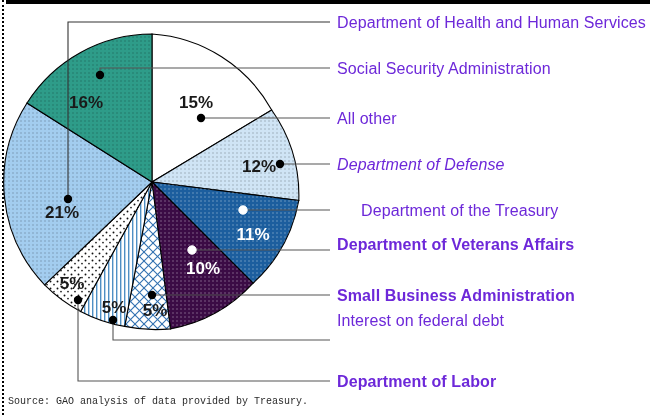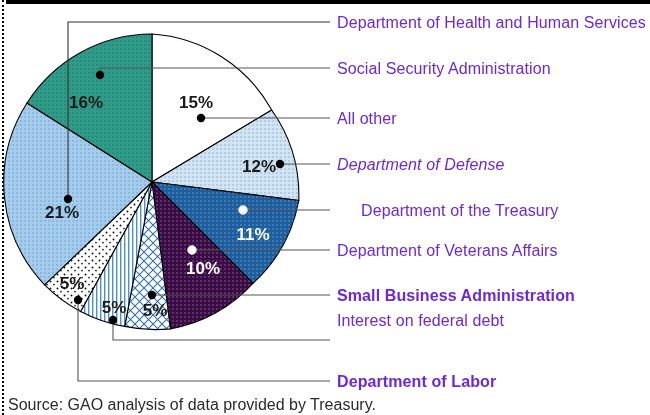--- a/index.html
+++ b/index.html
@@ -39,22 +39,22 @@
     font-family: "Liberation Sans", sans-serif;
     font-size: 16px;
     color: #6d28d9;
     white-space: nowrap;
     letter-spacing: 0.1px;
   }
   .source-text {
     position: absolute;
     left: 8px;
     top: 396px;
-    font-family: Liberation Sans, sans-serif;
-    font-size: 16px;
+    font-family: Liberation Mono, monospace;
+    font-size: 10px;
     color: #2b2b2b;
     white-space: nowrap;
   }
   .pct {
     font-family: "Liberation Sans", sans-serif;
     font-weight: bold;
     font-size: 17px;
   }
   .pct-dark { fill: #1a1a1a; }
   .pct-light { fill: #ffffff; }
@@ -184,21 +184,21 @@
   <div class="label-text" style="left:337px; top:14px;">Department of Health and Human Services</div>
 
   <div class="label-text" style="left:337px; top:60px;">Social Security Administration</div>
 
   <div class="label-text" style="left:337px; top:110px;">All other</div>
 
   <div class="label-text" style="left:337px; top:156px;font-style:italic;">Department of Defense</div>
 
   <div class="label-text" style="left:337px; top:202px;margin-left:24px;">Department of the Treasury</div>
 
-  <div class="label-text" style="left:337px; top:242px;">Department of Veterans Affairs</div>
+  <div class="label-text" style="left:337px; top:236px;font-weight:bold;">Department of Veterans Affairs</div>
 
   <div class="label-text" style="left:337px; top:287px;font-weight:bold;">Small Business Administration</div>
 
   <div class="label-text" style="left:337px; top:312px;">Interest on federal debt</div>
 
   <div class="label-text" style="left:337px; top:373px;font-weight:bold;">Department of Labor</div>
 
   <div class="source-text">Source: GAO analysis of data provided by Treasury.</div>
 
 </div>

